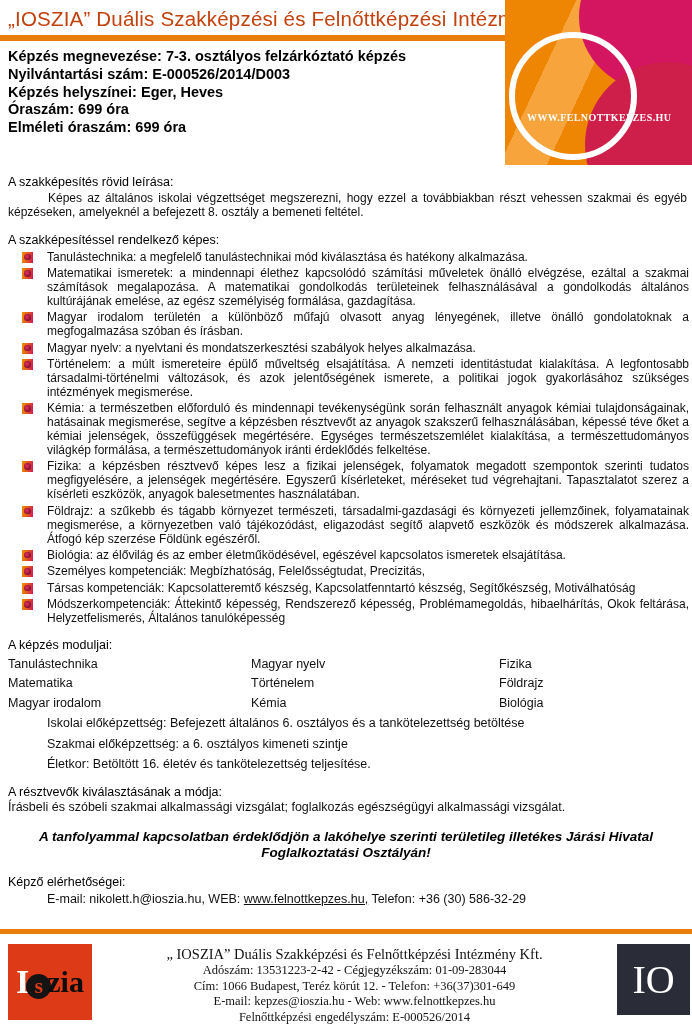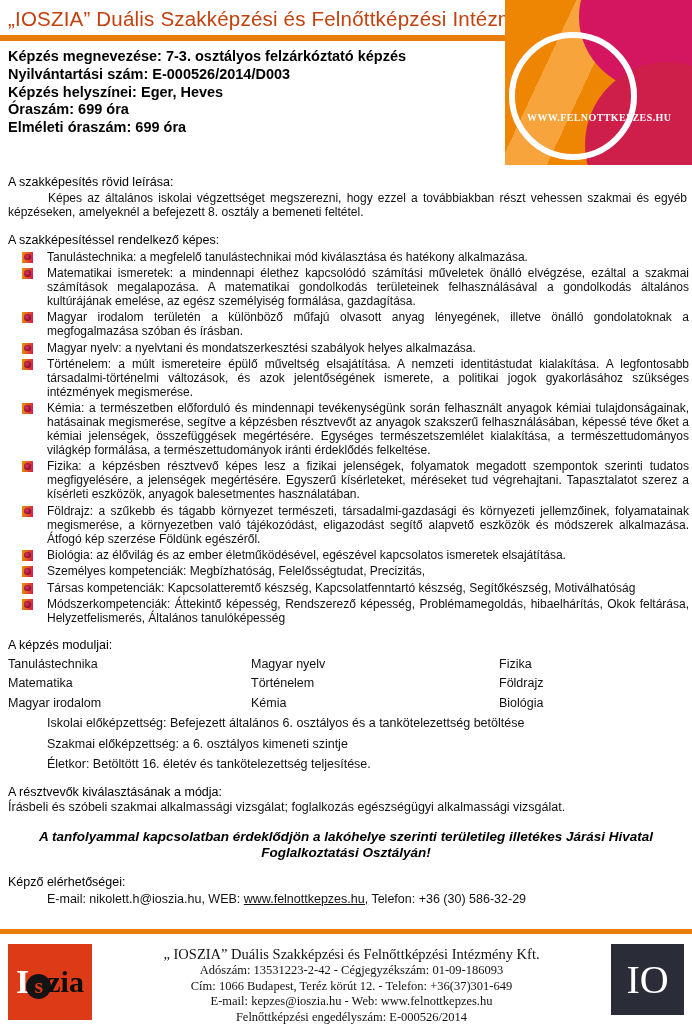--- a/index.html
+++ b/index.html
@@ -62,21 +62,21 @@
   .footer-red{width:84px;height:76px;margin-left:8px;background:#DD3A17;
               display:flex;align-items:center;justify-content:center;white-space:nowrap;}
   .fr-i{color:#fff;font:bold 34px "Liberation Serif",serif;margin-right:-1px;}
   .fr-disc{width:25px;height:25px;border-radius:50%;background:#141414;display:inline-flex;
            align-items:center;justify-content:center;margin:8px -4px 0 -2px;}
   .fr-s{color:#DD3A17;font:bold 22px/22px "Liberation Serif",serif;}
   .fr-zia{color:#0d0d0d;font:bold 30px "Liberation Serif",serif;}
   .footer-center{flex:1;text-align:center;font-family:"Liberation Serif",serif;color:#111;padding-top:1px;}
   .f-title{font-size:14.5px;line-height:18px;}
   .f-line{font-size:12.5px;line-height:15.5px;}
-  .footer-navy{width:73px;height:71px;margin-right:8px;background:#2A2C38;color:#fff;
+  .footer-navy{width:73px;height:71px;margin-right:2px;background:#2A2C38;color:#fff;
                display:flex;align-items:center;justify-content:center;
                font:400 40px "Liberation Serif",serif;}
 </style>
 </head>
 <body>
 
 <div class="page">
 
   <div class="title">„IOSZIA” Duális Szakképzési és Felnőttképzési Intézmény</div>
   <div class="header-bar"></div>
@@ -171,21 +171,21 @@
     <div class="footer-body">
       <div class="footer-red">
         <span class="fr-i">I</span>
           <span class="fr-disc">
             <span class="fr-s">s</span>
           </span>
           <span class="fr-zia">zia</span>
       </div>
       <div class="footer-center">
         <div class="f-title">„ IOSZIA” Duális Szakképzési és Felnőttképzési Intézmény Kft.</div>
-        <div class="f-line">Adószám: 13531223-2-42 - Cégjegyzékszám: 01-09-186093</div>
+        <div class="f-line">Adószám: 13531223-2-42 - Cégjegyzékszám: 01-09-283044</div>
         <div class="f-line">Cím: 1066 Budapest, Teréz körút 12. - Telefon: +36(37)301-649</div>
         <div class="f-line">E-mail: kepzes@ioszia.hu - Web: www.felnottkepzes.hu</div>
         <div class="f-line">Felnőttképzési engedélyszám: E-000526/2014</div>
       </div>
       <div class="footer-navy">IO</div>
     </div>
   </div>
 
 </div>
 

